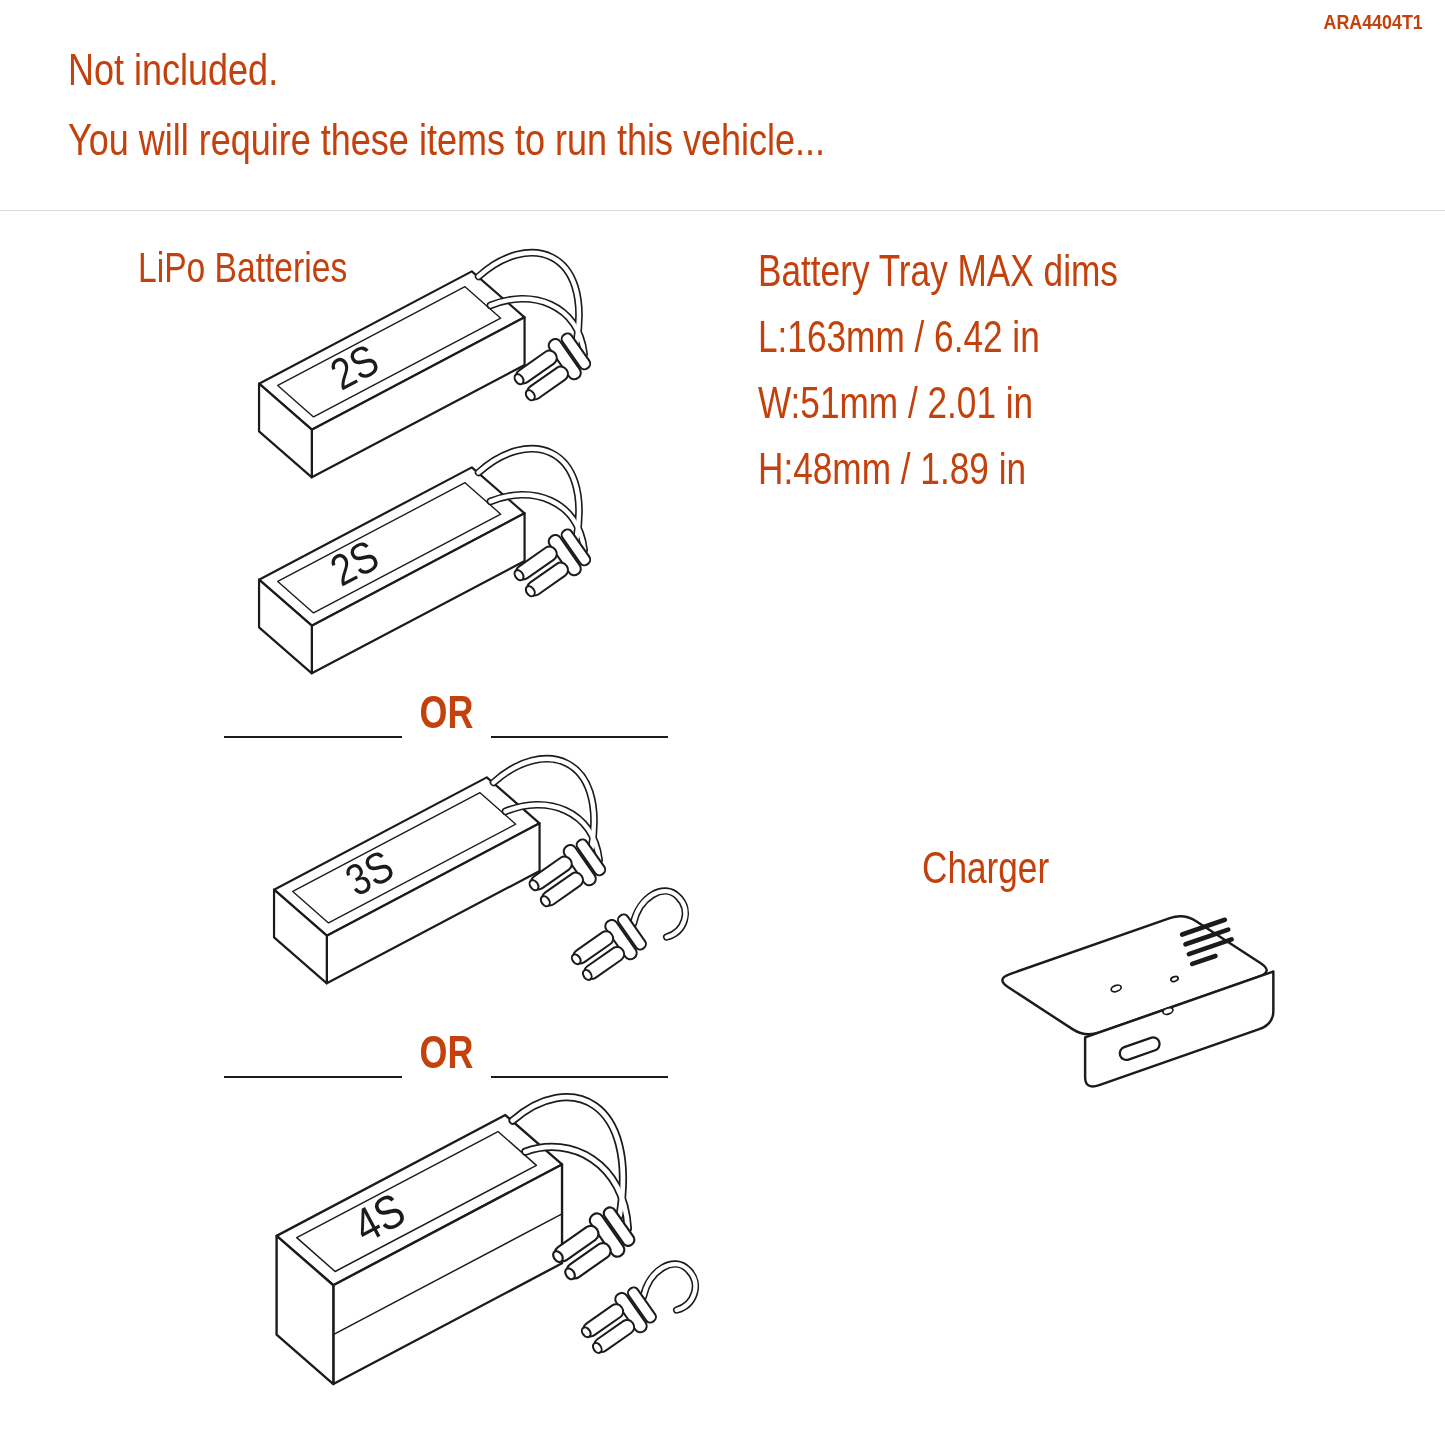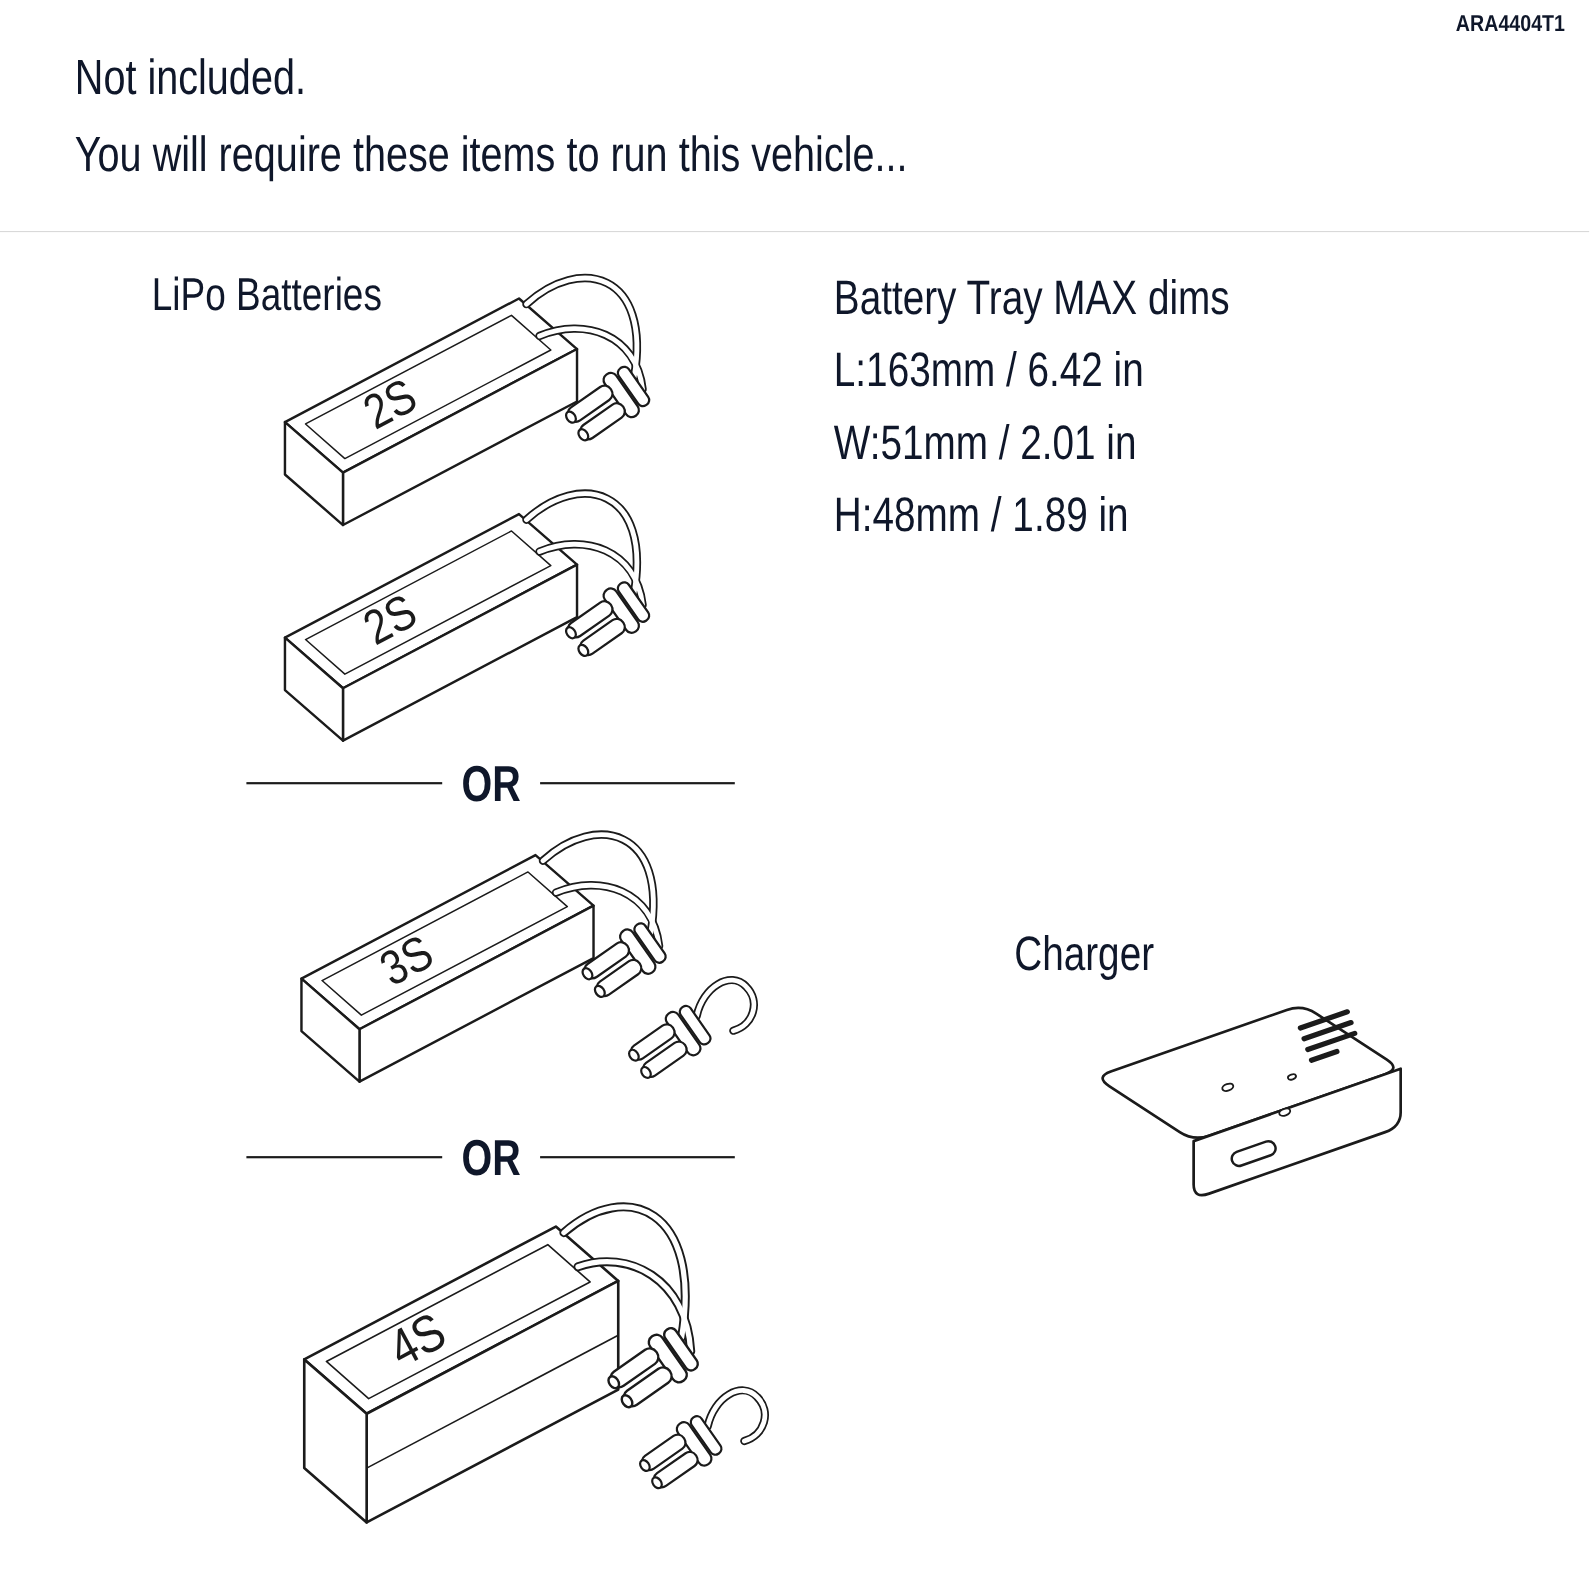--- a/index.html
+++ b/index.html
@@ -1,33 +1,33 @@
 <!DOCTYPE html>
 <html><head>
 <meta charset="utf-8">
 <style>
   html,body { margin:0; padding:0; background:#ffffff; }
   .canvas {
     position:relative; width:1445px; height:1445px; background:#fff;
-    font-family:"Liberation Sans", sans-serif; color:#0f172a; overflow:hidden;
+    font-family:"Liberation Sans", sans-serif; color:#c2410c; overflow:hidden;
   }
   .txt { position:absolute; white-space:nowrap; transform:scaleX(0.8); transform-origin:left top; }
   .part-number { position:absolute; top:10px; right:22px; font-size:21px; font-weight:bold;
                  transform:scaleX(0.85); transform-origin:right top; white-space:nowrap; }
   .h1 { left:68px; top:44px;  font-size:45px; }
   .h2 { left:68px; top:114px; font-size:45px; }
   .top-rule { position:absolute; left:0; top:210px; width:1445px; height:0; border-top:1px solid #d9d9d9; }
   .lipo-label { left:138px; top:244px; font-size:42px; }
   .tray-block { position:absolute; left:758px; top:238px; font-size:44px; line-height:66px;
                 transform:scaleX(0.8); transform-origin:left top; white-space:nowrap; }
   .charger-label { left:922px; top:843px; font-size:44px; }
 
   .illus { position:absolute; }
 
-  .or-row { position:absolute; left:224px; width:444px; display:flex; align-items:center; gap:10px; height:52px; }
+  .or-row { position:absolute; left:224px; width:444px; display:flex; align-items:flex-end; gap:10px; height:52px; }
   .or-line { flex:1; height:0; border-top:2px solid #1b1b1b; }
   .or-text { font-size:46px; font-weight:bold; transform:scaleX(0.78); transform-origin:center; line-height:52px; }
 
   
   .face  { fill:#ffffff; stroke:#1b1b1b; stroke-width:2.6; stroke-linejoin:round; }
   .inset { fill:none;    stroke:#1b1b1b; stroke-width:1.6; stroke-linejoin:round; }
   .ln    { fill:#ffffff; stroke:#1b1b1b; stroke-width:2.4; stroke-linejoin:round; }
   .ln2   { fill:#ffffff; stroke:#1b1b1b; stroke-width:1.8; stroke-linejoin:round; }
   .thin  { fill:none;    stroke:#1b1b1b; stroke-width:1.6; }
   .wire-o{ fill:none; stroke:#1b1b1b; stroke-width:9;   stroke-linecap:round; }

